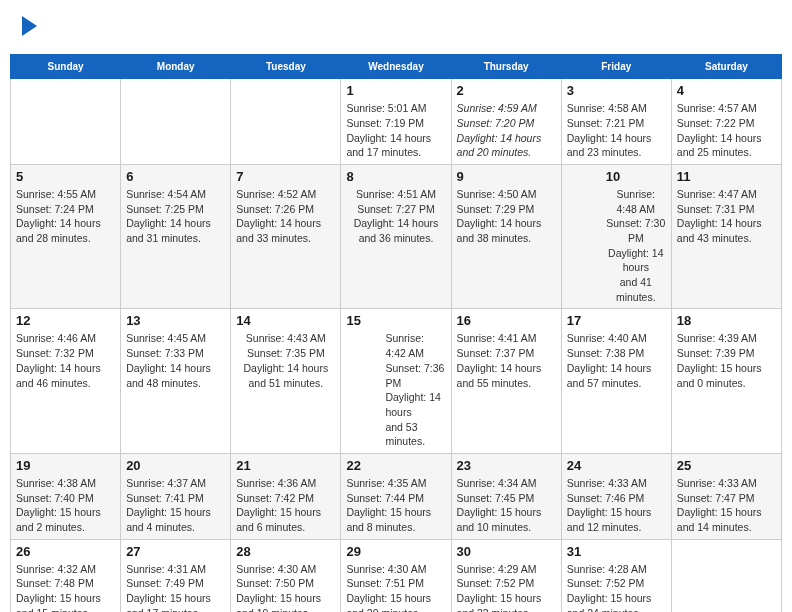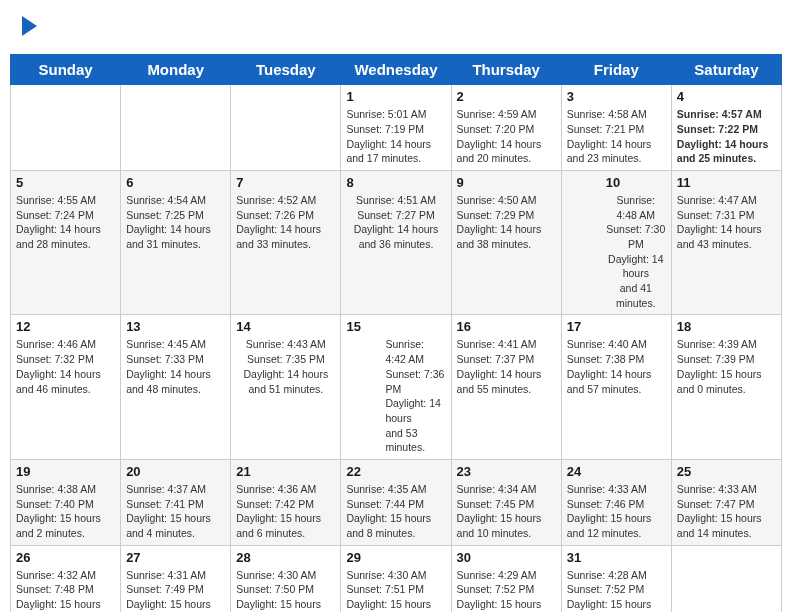--- a/index.html
+++ b/index.html
@@ -36,21 +36,21 @@
     .calendar {
       width: 100%;
       border-collapse: collapse;
       font-size: 11px;
     }
     .calendar th {
       background-color: #1565c0;
       color: #fff;
       text-align: center;
       padding: 6px 4px;
-      font-size: 15px;
+      font-size: 10px;
       font-weight: bold;
       border: 1px solid #1565c0;
     }
     .calendar td {
       border: 1px solid #ccc;
       vertical-align: top;
       padding: 4px 5px;
       width: calc(100% / 7);
       min-height: 80px;
       background: #fff;
@@ -113,35 +113,35 @@
         <td class="empty-cell"></td>
         <td>
           <div class="day-number">1</div>
           <div class="day-info" style="white-space: pre-line;">Sunrise: 5:01 AM
 Sunset: 7:19 PM
 Daylight: 14 hours
 and 17 minutes.</div>
         </td>
         <td>
           <div class="day-number">2</div>
-          <div class="day-info" style="white-space: pre-line;">Sunrise: 4:59 AM
+          <div class="day-info" style="white-space: pre-line; font-style: italic;">Sunrise: 4:59 AM
 Sunset: 7:20 PM
 Daylight: 14 hours
 and 20 minutes.</div>
         </td>
         <td>
           <div class="day-number">3</div>
           <div class="day-info" style="white-space: pre-line;">Sunrise: 4:58 AM
 Sunset: 7:21 PM
 Daylight: 14 hours
 and 23 minutes.</div>
         </td>
         <td>
           <div class="day-number">4</div>
-          <div class="day-info" style="white-space: pre-line; font-weight: bold;">Sunrise: 4:57 AM
+          <div class="day-info" style="white-space: pre-line;">Sunrise: 4:57 AM
 Sunset: 7:22 PM
 Daylight: 14 hours
 and 25 minutes.</div>
         </td>
       </tr>
       <tr>
         <td style="background: rgb(245, 245, 245);">
           <div class="day-number">5</div>
           <div class="day-info" style="white-space: pre-line;">Sunrise: 4:55 AM
 Sunset: 7:24 PM

